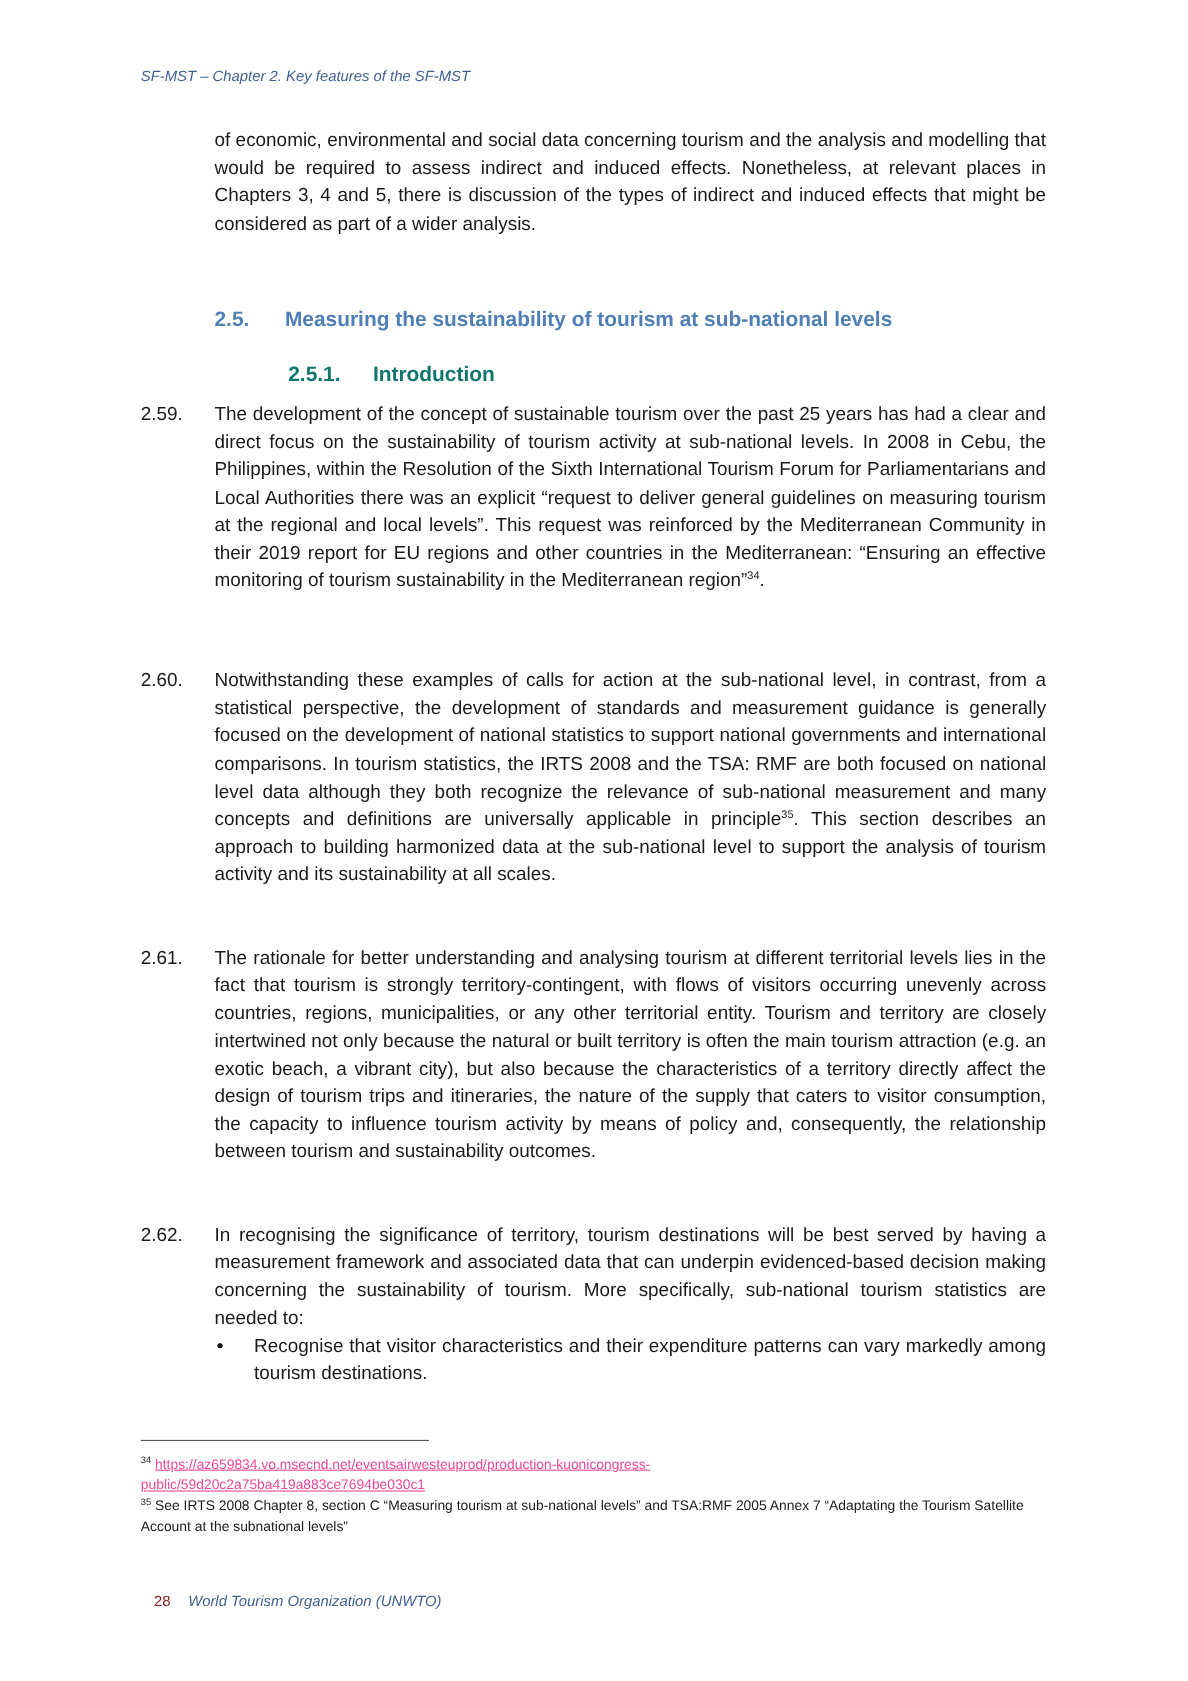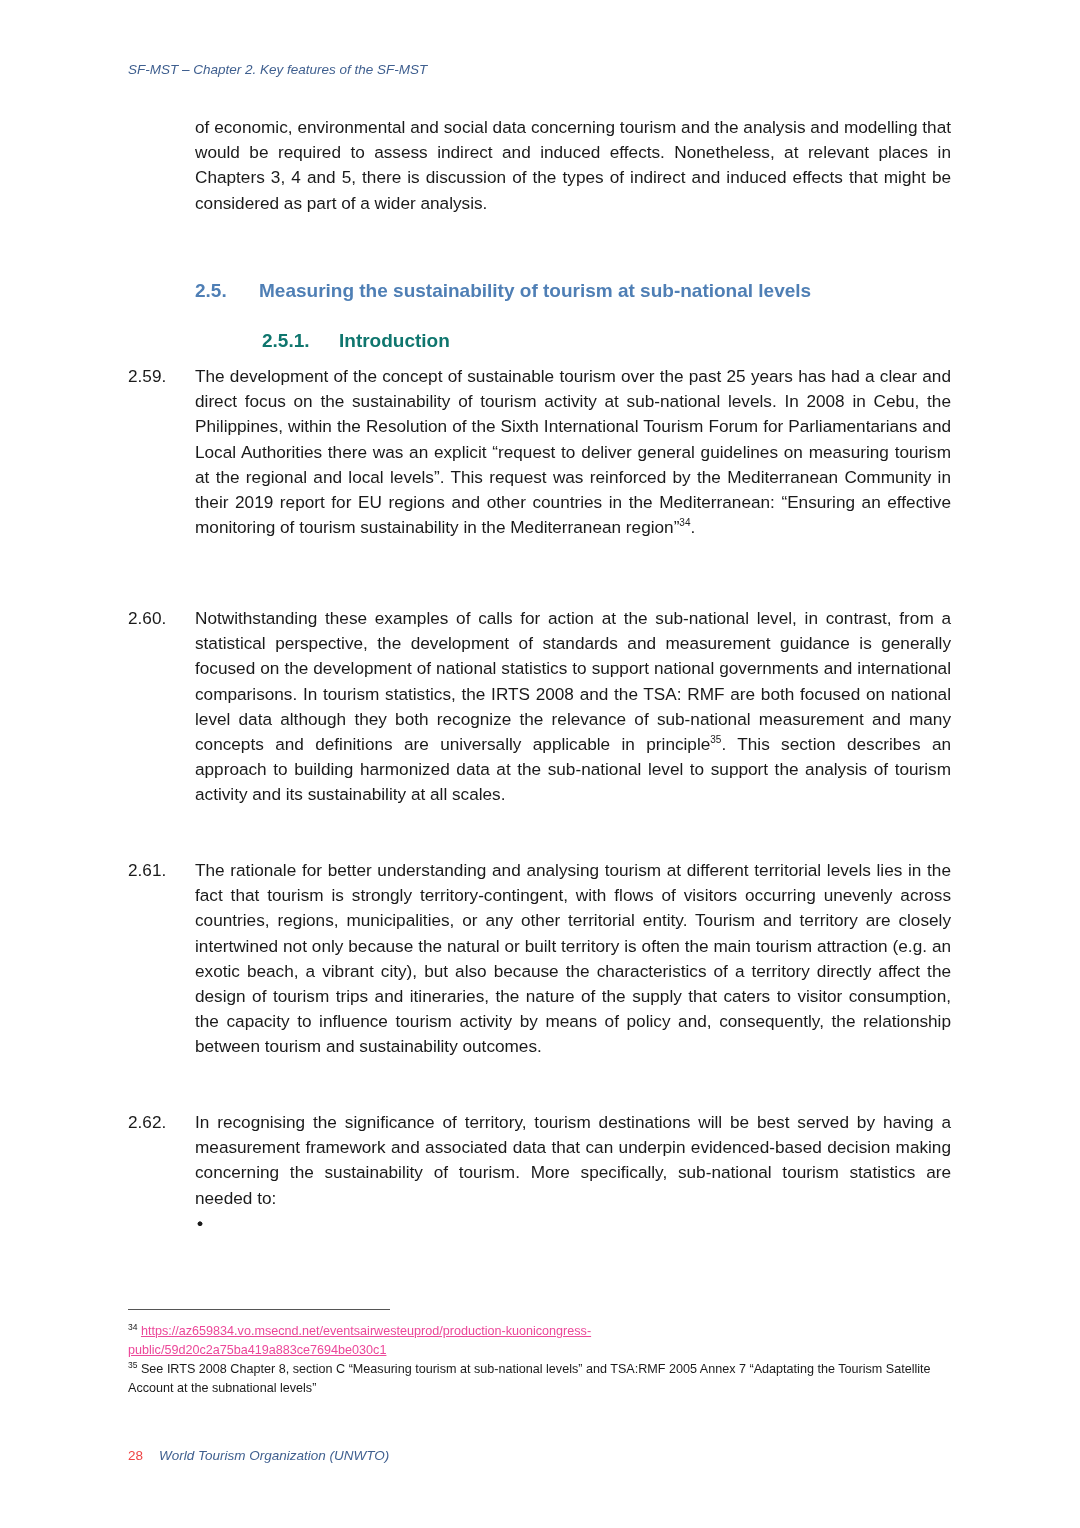--- a/index.html
+++ b/index.html
@@ -20,21 +20,21 @@
   .heading3 .hnum { display: inline-block; width: 77px; }
   sup { font-size: 10px; line-height: 0; vertical-align: super; }
   ul.bullets { list-style: none; margin: 0; padding: 0; }
   ul.bullets li { position: relative; padding-left: 36px; text-align: justify; }
   ul.bullets li .dot { position: absolute; left: 2px; top: 0; }
   .fn-rule { position: absolute; left: 128px; top: 1309px; width: 262px; height: 1px; background: #555; }
   .footnotes { position: absolute; left: 128px; top: 1322px; width: 823px; font-size: 12.6px; line-height: 19px; }
   .footnotes a { color: #ec4899; text-decoration: underline; }
   .footnotes sup { font-size: 8.5px; }
   .page-footer { position: absolute; left: 128px; top: 1448px; font-size: 13.5px; color: #3f5f8f; }
-  .page-footer .pnum { font-style: normal; margin-right: 16px; color: #ef4444; }
+  .page-footer .pnum { font-style: normal; margin-right: 16px; color: #7f1d1d; margin-left: 12px; }
   .page-footer .org { font-style: italic; }
 </style>
 </head>
 <body>
 
 <div class="running-header">SF-MST – Chapter 2. Key features of the SF-MST</div>
 
 <div class="body-block" style="top:115px;">of economic, environmental and social data concerning tourism and the analysis and modelling that would be required to assess indirect and induced effects. Nonetheless, at relevant places in Chapters 3, 4 and 5, there is discussion of the types of indirect and induced effects that might be considered as part of a wider analysis.</div>
 
 <div class="heading2">
@@ -59,21 +59,21 @@
   <span class="num">2.61.</span>
   <div class="text">The rationale for better understanding and analysing tourism at different territorial levels lies in the fact that tourism is strongly territory-contingent, with flows of visitors occurring unevenly across countries, regions, municipalities, or any other territorial entity. Tourism and territory are closely intertwined not only because the natural or built territory is often the main tourism attraction (e.g. an exotic beach, a vibrant city), but also because the characteristics of a territory directly affect the design of tourism trips and itineraries, the nature of the supply that caters to visitor consumption, the capacity to influence tourism activity by means of policy and, consequently, the relationship between tourism and sustainability outcomes.</div>
 </div>
 
 <div class="para" style="top:1110px;">
   <span class="num">2.62.</span>
   <div class="text">
     <div>In recognising the significance of territory, tourism destinations will be best served by having a measurement framework and associated data that can underpin evidenced-based decision making concerning the sustainability of tourism. More specifically, sub-national tourism statistics are needed to:</div>
     <ul class="bullets">
       <li><span class="dot">•</span></li>
-      <li><span class="dot">•</span></li>
+      <li><span class="dot">•</span><span>Recognise that visitor characteristics and their expenditure patterns can vary markedly among tourism destinations.</span></li>
     </ul>
   </div>
 </div>
 
 <div class="fn-rule"></div>
 
 <div class="footnotes">
   <div>
     <sup>34</sup>
     <a><span>https://az659834.vo.msecnd.net/eventsairwesteuprod/production-kuonicongress-</span><br><span>public/59d20c2a75ba419a883ce7694be030c1</span></a>

